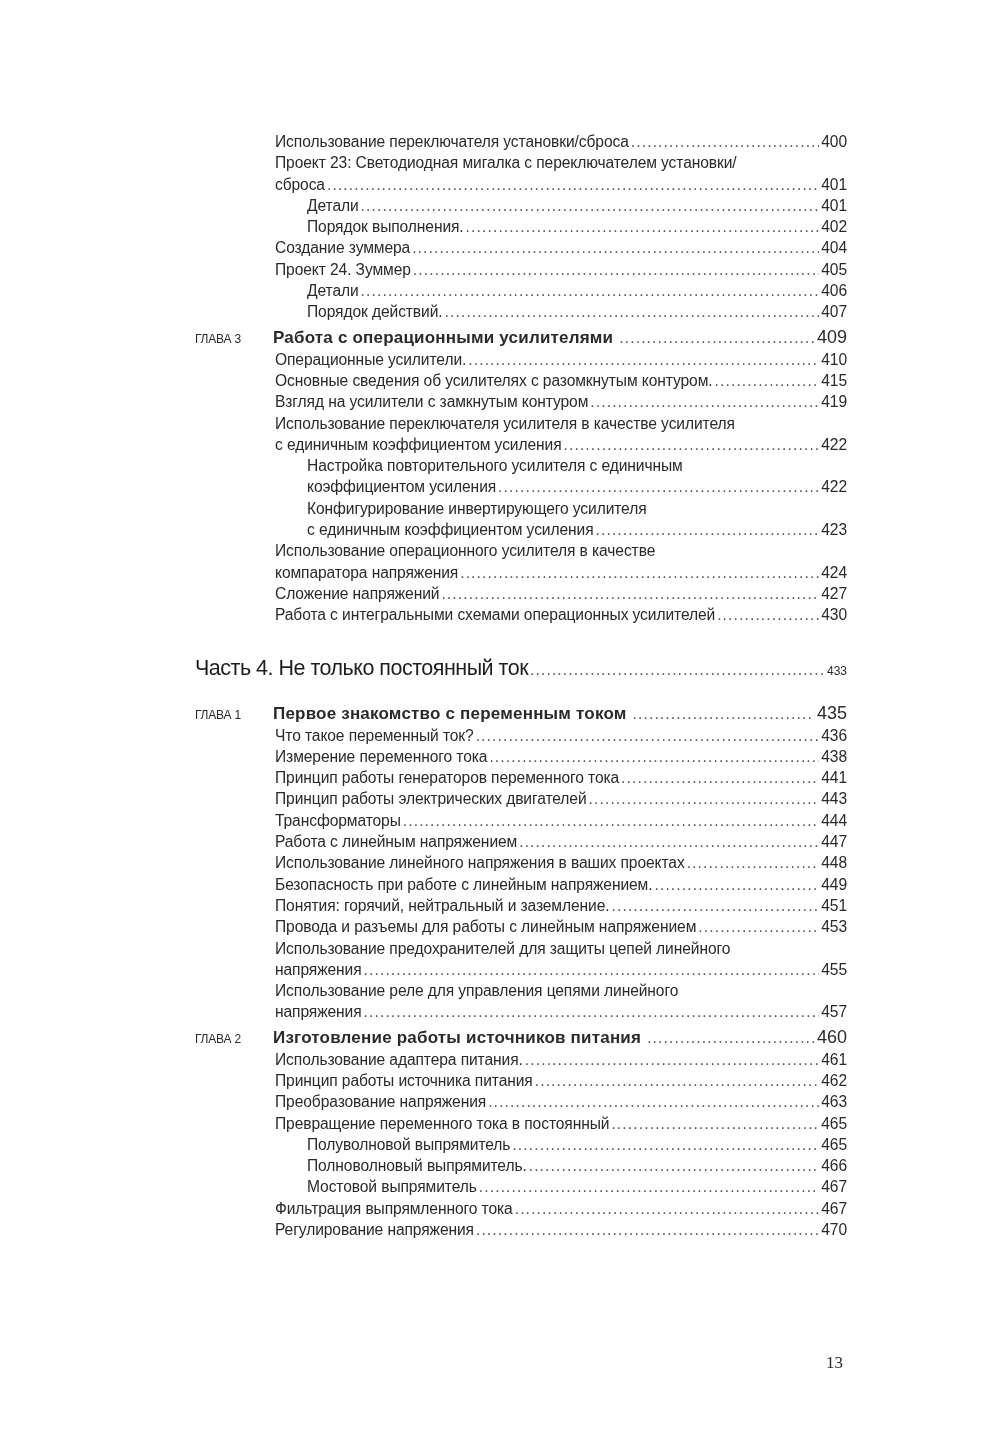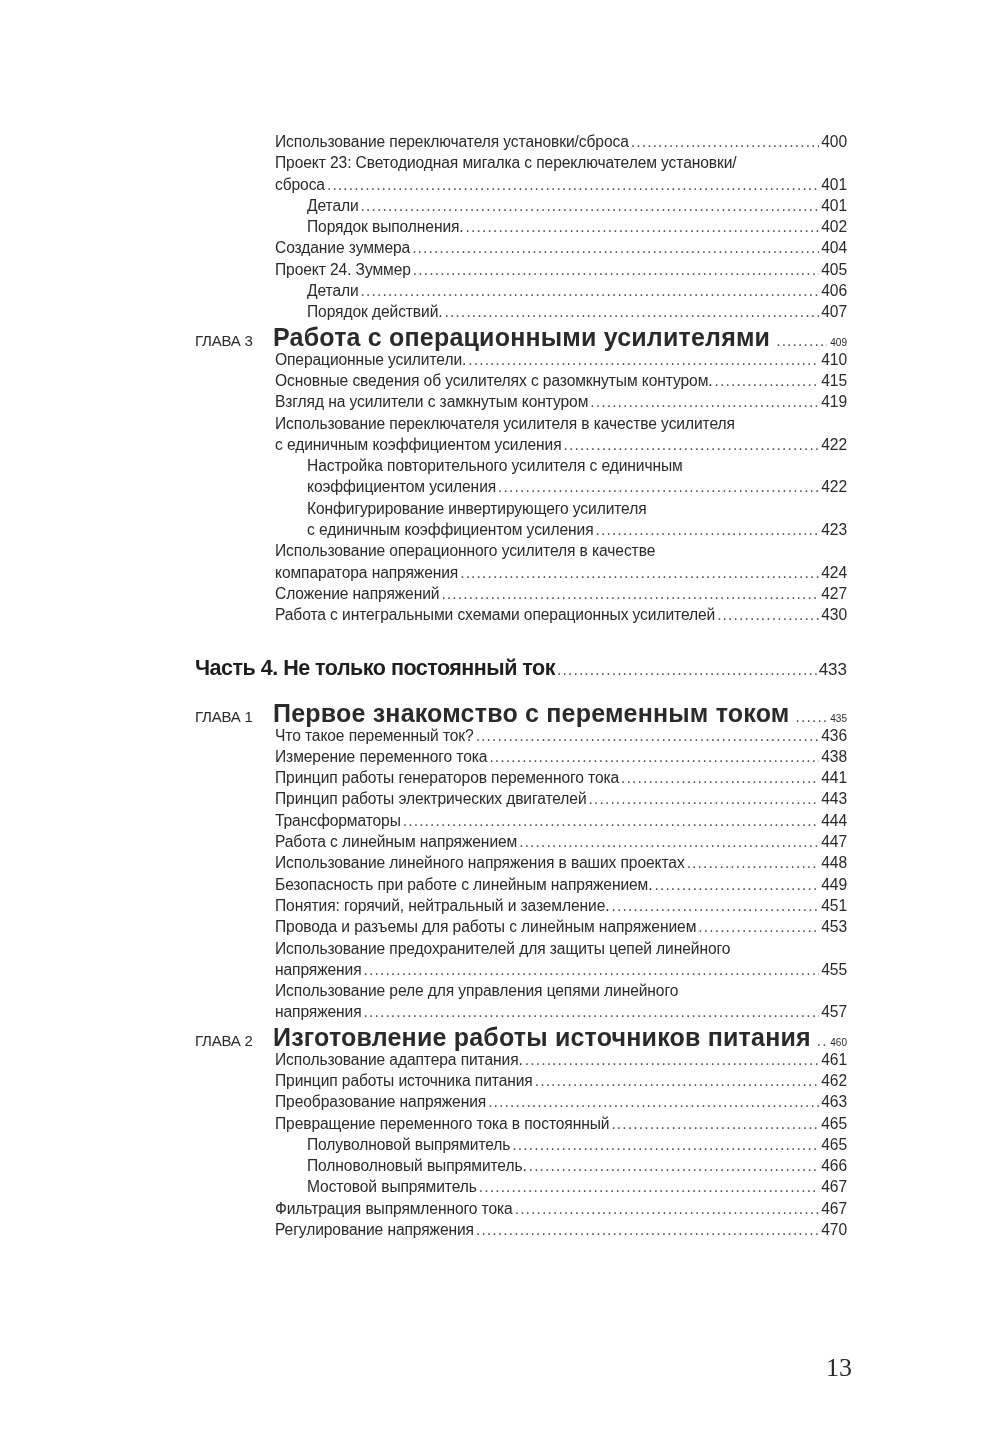--- a/index.html
+++ b/index.html
@@ -8,33 +8,33 @@
   .toc { position: absolute; left: 0; top: 131px; width: 828px; }
   .row { position: relative; display: flex; align-items: baseline; width: 572px; margin-left: 275px;
          font-size: 15.6px; line-height: 21.3px; height: 21.3px; letter-spacing: -0.1px; }
   .row.l2 { margin-left: 307px; width: 540px; }
   .row .t { white-space: nowrap; flex: 0 0 auto; }
   .row .dots { flex: 1 1 auto; overflow: hidden; white-space: nowrap; margin: 0 2px; color: #555; letter-spacing: 1.8px; }
   .row .dots::before { content: ". . . . . . . . . . . . . . . . . . . . . . . . . . . . . . . . . . . . . . . . . . . . . . . . . . . . . . . . . . . . . . . . . . . . . . . . . . . . . . . . . . . . . . . . . . . . . . . . . . . . . . . . . . . ."; letter-spacing: -1.6px; }
   .row .p { flex: 0 0 auto; text-align: right; }
   .chapter { position: relative; display: flex; align-items: baseline; margin-left: 195px; width: 652px;
              height: 24px; line-height: 24px; margin-top: 2px; }
-  .chapter .lab { font-size: 15px; width: 78px; flex: 0 0 auto; letter-spacing: -0.2px; }
-  .chapter .t { font-size: 25px; font-weight: bold; white-space: nowrap; letter-spacing: 0.2px; text-align: center; }
+  .chapter .lab { font-size: 12px; width: 78px; flex: 0 0 auto; letter-spacing: -0.2px; }
+  .chapter .t { font-size: 17px; font-weight: bold; white-space: nowrap; letter-spacing: 0.2px; text-align: center; }
   .chapter .dots { flex: 1 1 auto; overflow: hidden; white-space: nowrap; margin: 0 3px 0 6px; color: #555; font-size: 15.6px; }
   .chapter .dots::before { content: ". . . . . . . . . . . . . . . . . . . . . . . . . . . . . . . . . . . . . . . . . . . . . . . . . . ."; letter-spacing: -1.6px; }
-  .chapter .p { font-size: 10px; }
+  .chapter .p { font-size: 18px; }
   .part { display: flex; align-items: baseline; margin-left: 195px; width: 652px; height: 30px; line-height: 30px;
           margin-top: 27px; margin-bottom: 18px; }
-  .part .t { font-size: 21.5px; font-weight: bold; white-space: nowrap; letter-spacing: -0.5px; color: #1e1e1e; }
+  .part .t { font-size: 21.5px; font-weight: normal; white-space: nowrap; letter-spacing: -0.5px; color: #1e1e1e; }
   .part .dots { flex: 1 1 auto; overflow: hidden; white-space: nowrap; margin: 0 2px; color: #555; font-size: 15.6px; }
   .part .dots::before { content: ". . . . . . . . . . . . . . . . . . . . . . . . . . . . . . . . . . . . . . . . . . . . . . . . . . . . . . . . . . . ."; letter-spacing: -1.6px; }
-  .part .p { font-size: 17px; }
+  .part .p { font-size: 12px; }
   .page-number { position: absolute; left: 826px; top: 1353px; font-family: "Liberation Serif", "DejaVu Serif", serif;
-                 font-size: 26px; color: #2a2a2a; }
+                 font-size: 17px; color: #2a2a2a; }
 </style>
 </head>
 <body>
 
 <div class="toc">
   <div>
       <div class="row">
         <span class="t">Использование переключателя установки/сброса</span>
         <span class="dots"></span>
         <span class="p">400</span>

